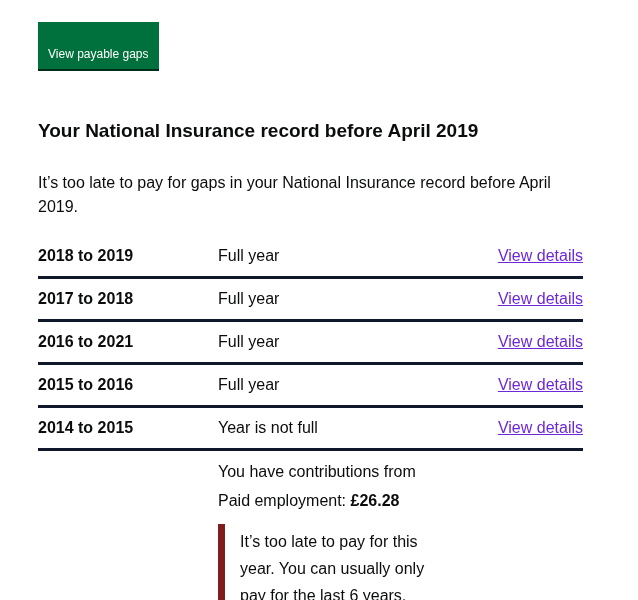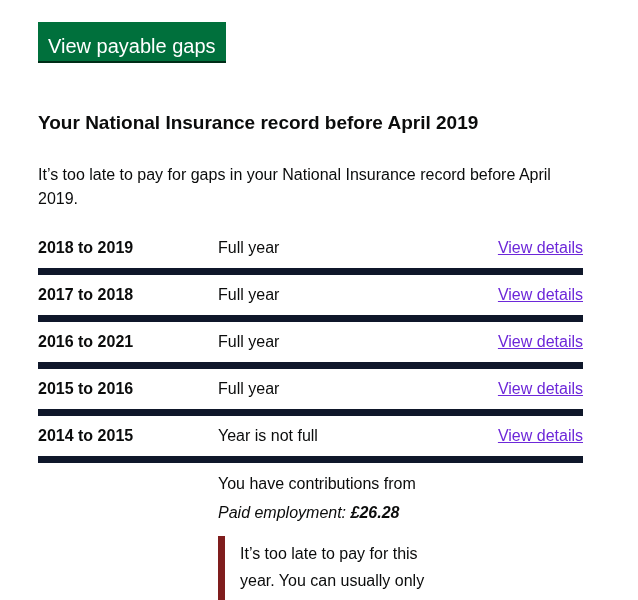--- a/index.html
+++ b/index.html
@@ -16,23 +16,23 @@
     margin-left: 38px;
     margin-right: 55px;
   }
   
   .button-row { margin-top: 22px; }
   .govuk-button {
     display: inline-block;
     background: #00703c;
     color: #ffffff;
     font-family: "Liberation Sans", sans-serif;
-    font-size: 20px;
+    font-size: 12px;
     line-height: 16px;
-    padding: 16px 10px 7px 10px;
+    padding: 24px 10px 7px 10px;
     border: none;
     box-shadow: 0 2px 0 #002d18;
     cursor: pointer;
   }
   
   h2.section-heading {
     margin-top: 50px;
     font-size: 19px;
     line-height: 24px;
     font-weight: 700;
@@ -43,21 +43,21 @@
     font-size: 16px;
     line-height: 24px;
     max-width: 545px;
   }
   
   .record-table { margin-top: 17px; }
   .record-row {
     display: flex;
     align-items: flex-end;
     padding: 12px 0;
-    border-bottom: 7px solid #0f172a;
+    border-bottom: 3px solid #0f172a;
     font-size: 16px;
     line-height: 16px;
   }
   .record-row .col-year {
     width: 180px;
     flex: 0 0 180px;
     font-weight: 700;
   }
   .record-row .col-status {
     flex: 1 1 auto;
@@ -71,21 +71,21 @@
     text-decoration: underline;
     cursor: pointer;
   }
   
   .detail-row {
     padding: 13px 0 2px 180px;
     border-bottom: 1px solid #b1b4b6;
     font-size: 16px;
   }
   .detail-row p { line-height: 16px; }
-  .detail-row .paid-line { margin-top: 13px; font-style: italic; }
+  .detail-row .paid-line { margin-top: 13px; }
   .detail-row .paid-line strong { font-weight: 700; }
   .inset-text {
     margin-top: 15px;
     border-left: 7px solid #7f1d1d;
     padding: 4px 0 4px 15px;
   }
   .inset-text p {
     max-width: 213px;
     font-size: 16px;
     line-height: 27px;

